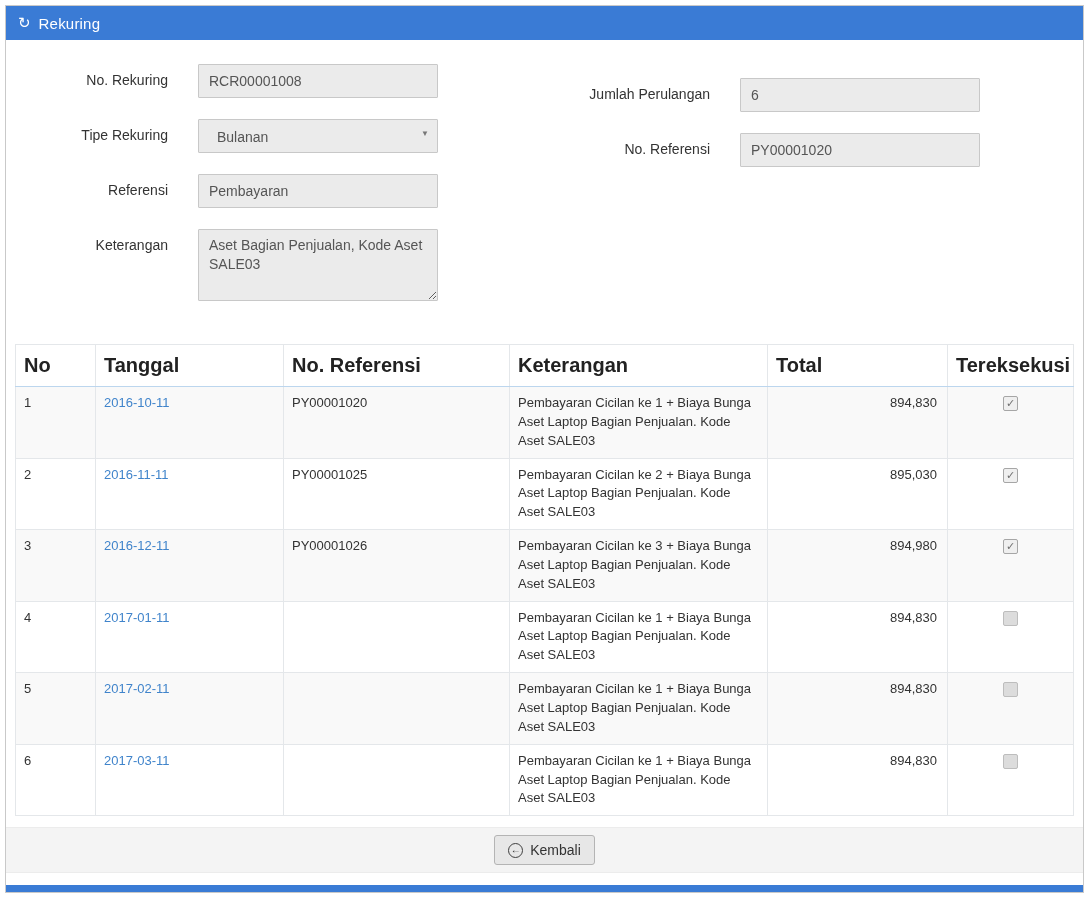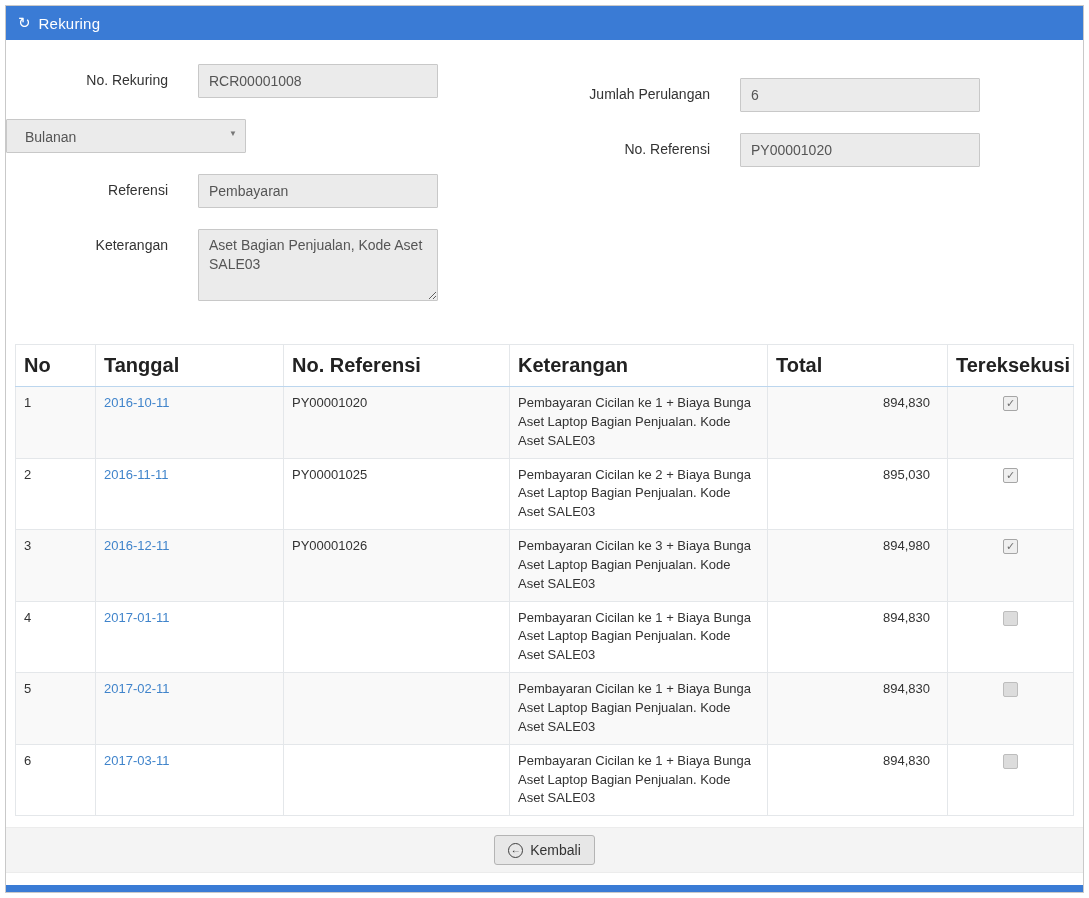--- a/index.html
+++ b/index.html
@@ -95,21 +95,21 @@
     border-bottom: 1px solid #bcd6ee;
     color: #222;
   }
   .grid td {
     font-size: 13px;
     padding: 7px 8px;
     line-height: 1.45;
     color: #333;
   }
   .grid tr.striped td { background: #f9f9f9; }
-  .grid td.col-total { text-align: right; padding-right: 17px; }
+  .grid td.col-total { text-align: right; padding-right: 10px; }
   .grid td.col-exec { text-align: center; }
   .grid a { color: var(--link, #4084cb); text-decoration: none; }
 
   .cb {
     display: inline-block;
     width: 15px; height: 15px;
     margin-top: 2px;
     border: 1px solid #bdbdbd;
     background: #dcdcdc;
     border-radius: 2px;
@@ -167,20 +167,21 @@
     <span class="panel-title">Rekuring</span>
   </div>
 
   <div class="form-area">
     <div class="fcol fcol-left">
       <div class="fgroup">
         <label class="flabel">No. Rekuring</label>
         <input class="fcontrol tinput" type="text" readonly="" value="RCR00001008" style="">
       </div>
       <div class="fgroup">
+        <label class="flabel">Tipe Rekuring</label>
         <div class="fcontrol select-box">
           <span>Bulanan</span>
           <span class="caret">▼</span>
         </div>
       </div>
       <div class="fgroup">
         <label class="flabel">Referensi</label>
         <input class="fcontrol tinput" type="text" readonly="" value="Pembayaran" style="">
       </div>
       <div class="fgroup">

